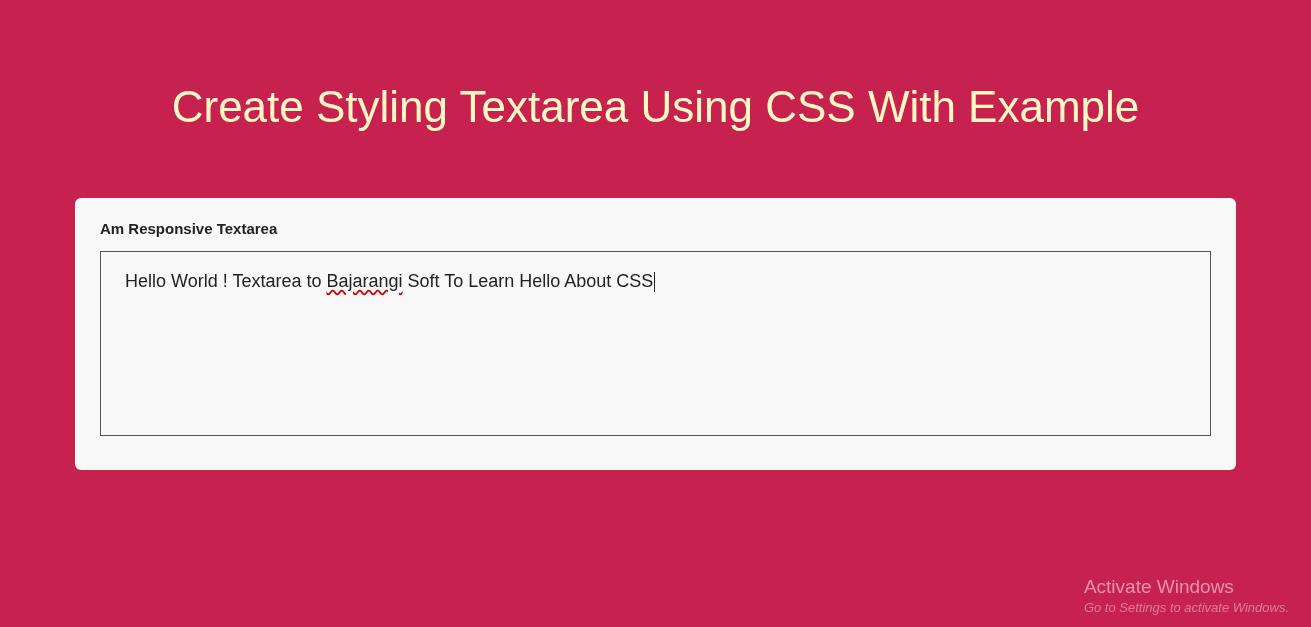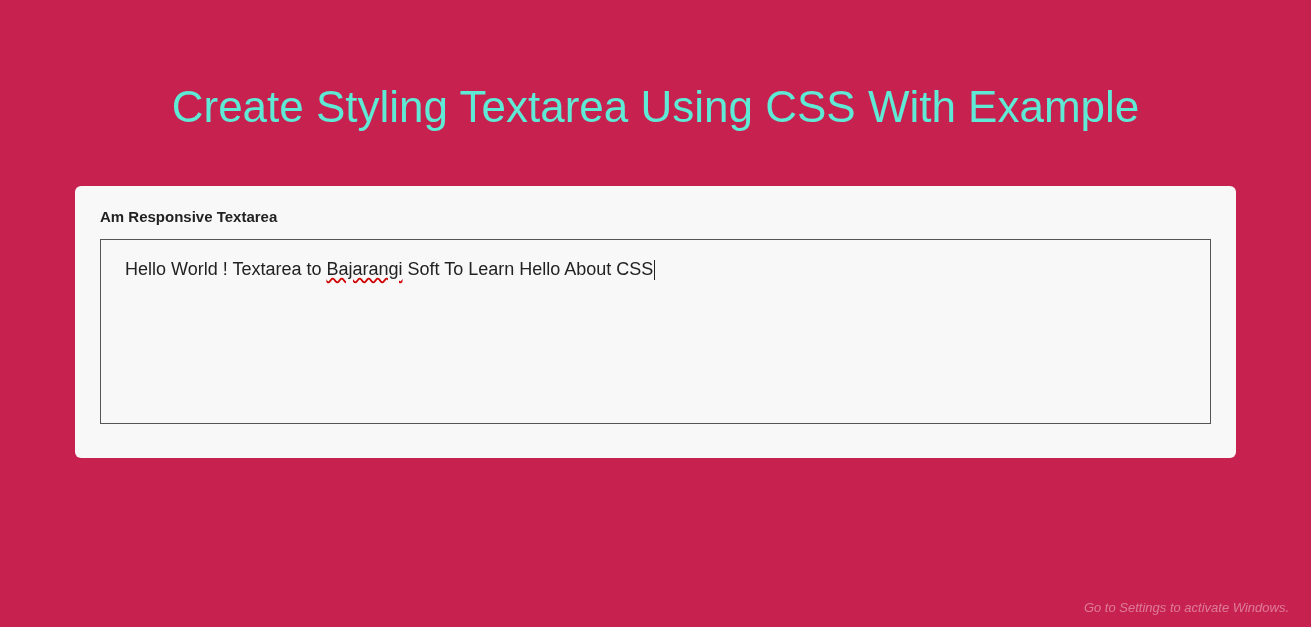--- a/index.html
+++ b/index.html
@@ -10,29 +10,29 @@
     body {
       font-family: Arial, Helvetica, sans-serif;
       background-color: #c72150;
       width: 1311px;
       height: 627px;
       overflow: hidden;
       position: relative;
     }
     .page-title {
       text-align: center;
-      color: #5eead4;
+      color: #fef9c3;
       font-size: 44px;
       font-weight: 400;
       padding-top: 82px;
       padding-bottom: 50px;
     }
     .card {
       background-color: #f8f8f8;
-      margin: 4px 75px;
+      margin: 16px 75px;
       border-radius: 6px;
       padding: 22px 25px 30px 25px;
     }
     .form-label {
       font-size: 15px;
       font-weight: 700;
       color: #222222;
       display: block;
       margin-bottom: 14px;
     }
@@ -112,14 +112,15 @@
   <label class="form-label">Am Responsive Textarea</label>
   <div class="textarea-content">
     <textarea class="textarea-field hidden-text" style="">Hello World ! Welcome to Bajarangi Soft To Learn More About CSS</textarea>
     <div class="text-layer">
       <span>Hello World ! Textarea to </span><span class="spellcheck-word">Bajarangi</span><span> Soft To Learn Hello About CSS</span><span class="cursor"></span>
     </div>
   </div>
 </div>
 
 <div class="watermark">
+  <div class="watermark-title">Activate Windows</div>
   <div class="watermark-sub">Go to Settings to activate Windows.</div>
 </div>
 
 </body></html>

